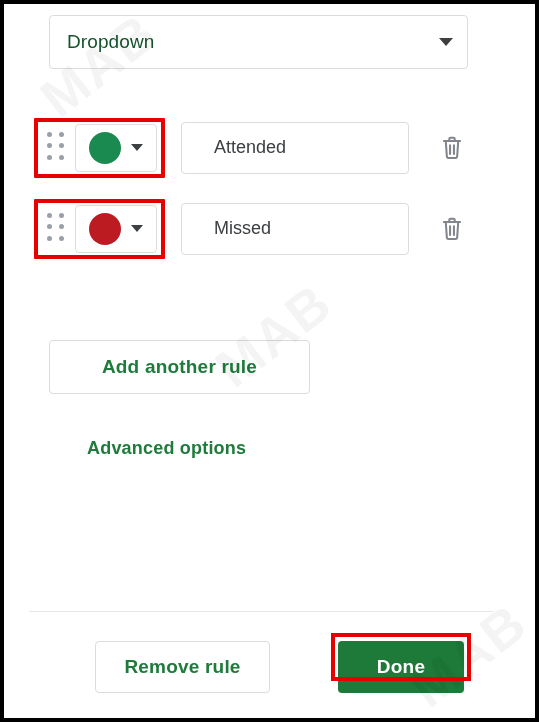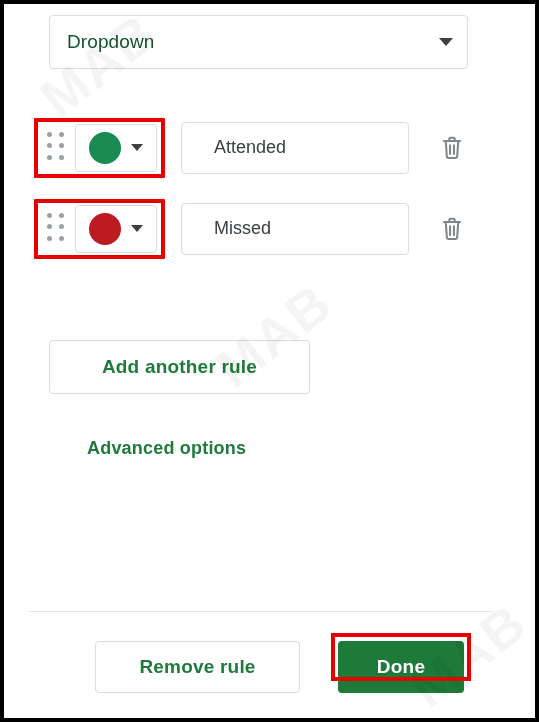--- a/index.html
+++ b/index.html
@@ -220,21 +220,21 @@
     top: 607px;
     width: 464px;
     height: 1px;
     background: #e4e6e8;
   }
 
   .remove-rule {
     position: absolute;
     left: 91px;
     top: 637px;
-    width: 205px;
+    width: 175px;
     height: 52px;
     box-sizing: border-box;
     background: #ffffff;
     border: 1px solid #dadce0;
     border-radius: 4px;
     color: #1e7b3c;
     font-family: "Liberation Sans", sans-serif;
     font-size: 19px;
     font-weight: bold;
     letter-spacing: .2px;

